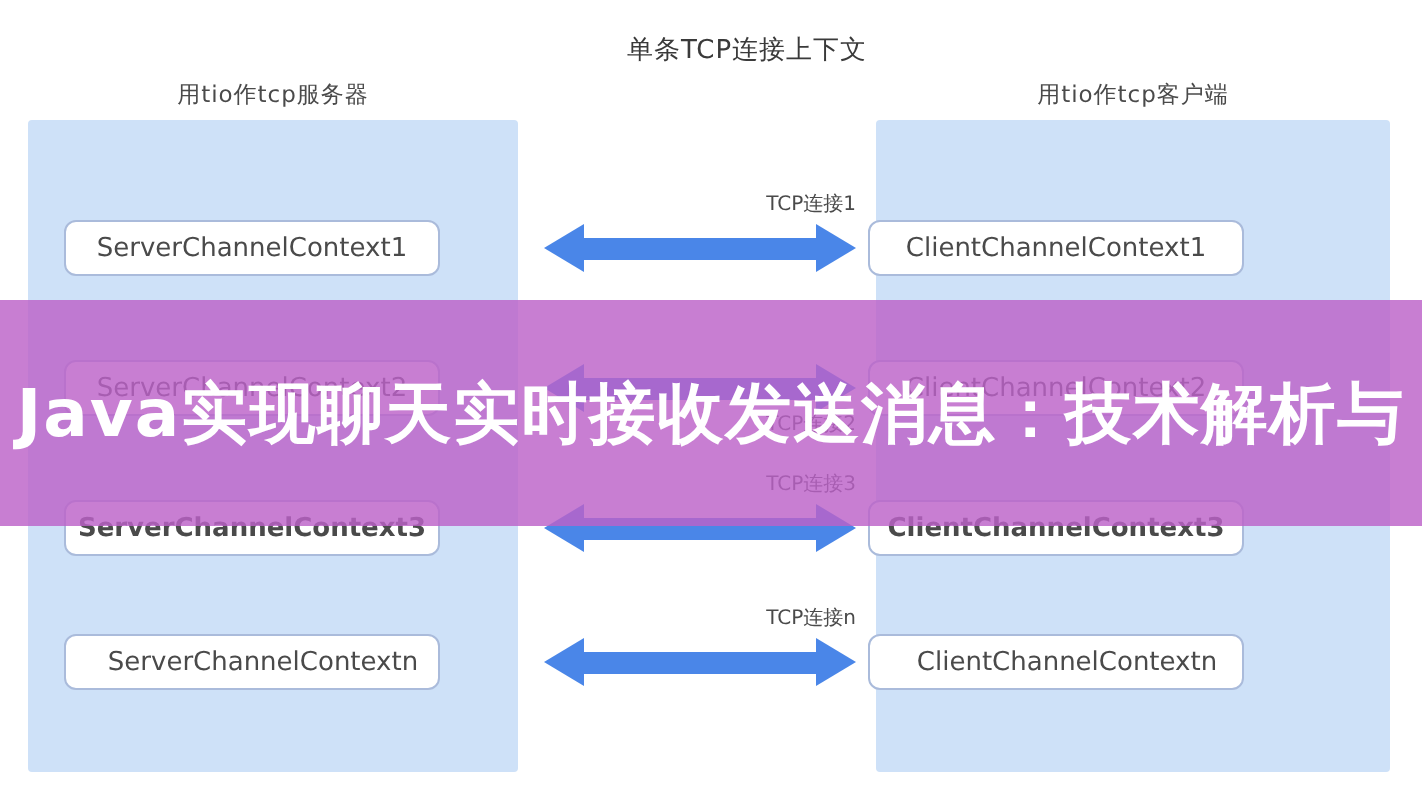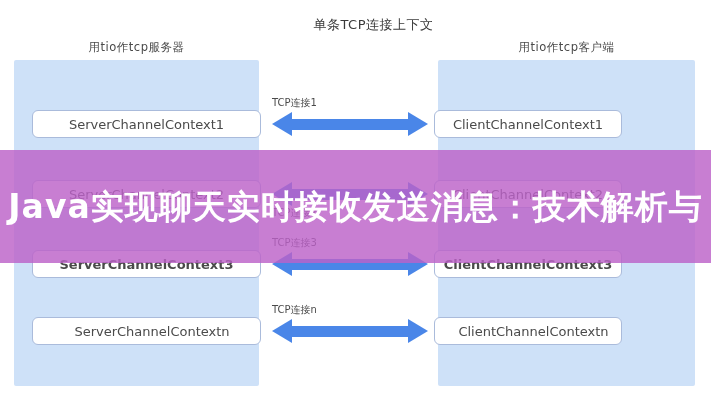--- a/index.html
+++ b/index.html
@@ -22,28 +22,28 @@
     top:60px;height:326px;background:var(--panel,#cee1f8);border-radius:2px;
   }
   .panel.left{left:14px;width:245px;}
   .panel.right{left:438px;width:257px;}
   .ctx-box{
     height:28px;background:#ffffff;border:1px solid var(--box-border,#aabbdb);
     border-radius:6px;box-sizing:border-box;
     display:flex;align-items:center;justify-content:center;
     font-size:13px;color:#4a4a4a;
   }
-  .ctx-box.server{left:32px;width:229px;}
+  .ctx-box.server{left:32px;width:188px;}
   .ctx-box.client{left:434px;width:188px;}
   .row1 .ctx-box{top:110px;}
   .row2 .ctx-box{top:180px;}
   .row3 .ctx-box{top:250px;font-weight:bold;}
   .row4 .ctx-box{top:317px;padding-left:11px;}
   .conn-label{
-    left:272px;width:156px;text-align:left;
+    left:272px;width:156px;text-align:right;
     font-size:10px;color:#4a4a4a;height:14px;line-height:14px;
   }
   .row1 .conn-label{top:96px;}
   .row2 .conn-label{top:166px;margin-top:40px;}
   .row3 .conn-label{top:236px;}
   .row4 .conn-label{top:303px;}
   .arrow{
     left:272px;width:156px;height:24px;
     display:flex;align-items:center;
   }

